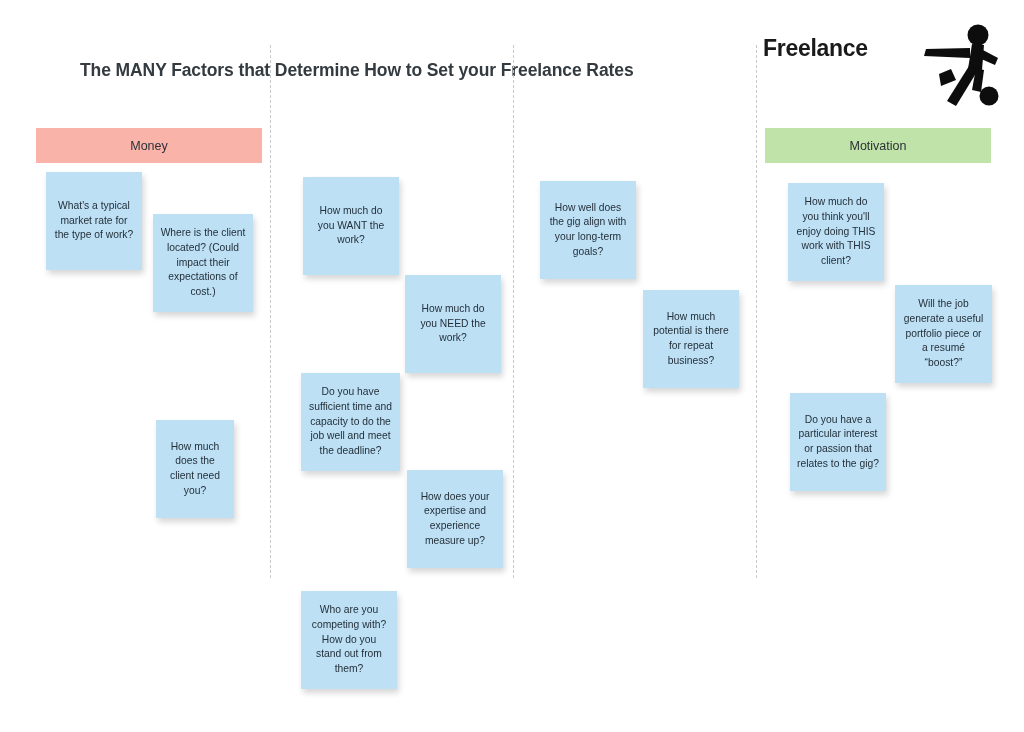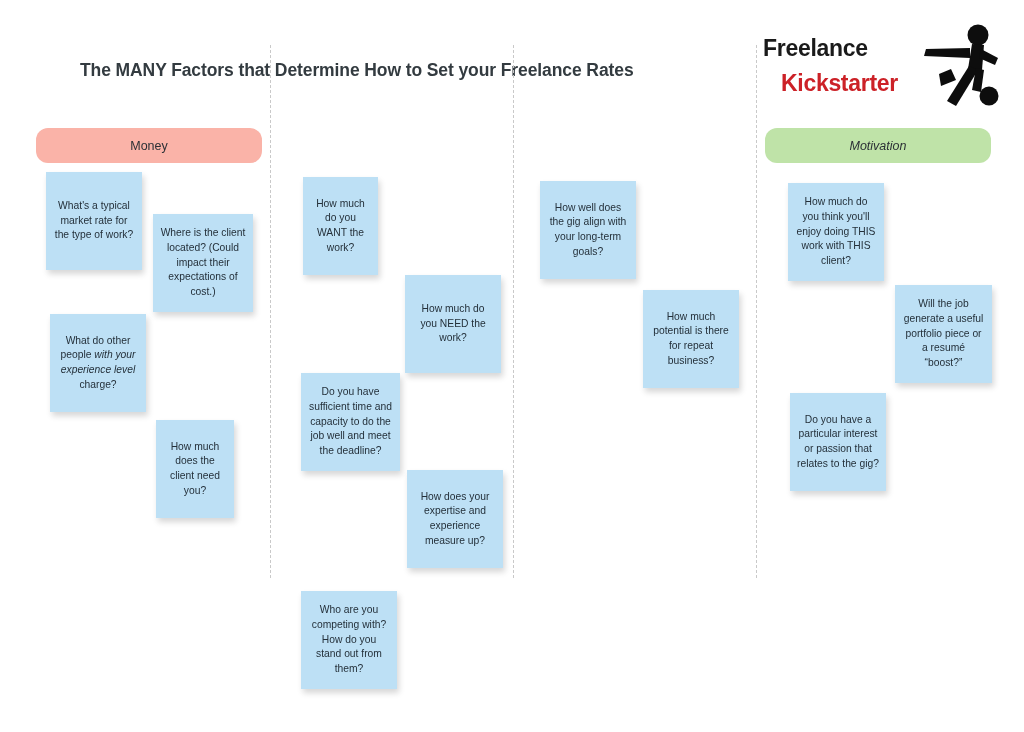--- a/index.html
+++ b/index.html
@@ -72,21 +72,21 @@
     top: 128px;
     width: 226px;
     height: 580px;
   }
   .col-header {
     position: absolute;
     left: 0;
     top: 0;
     width: 226px;
     height: 35px;
-    border-radius: 12px;
+    border-radius: 0;
     display: flex;
     align-items: center;
     justify-content: center;
     font-size: 12.5px;
     color: #2c3136;
   }
   .divider {
     position: absolute;
     top: 45px;
     width: 0;
@@ -114,21 +114,20 @@
 </style>
 </head>
 <body>
 
 <div id="canvas">
 
   <div class="page-title">The MANY Factors that Determine How to Set your Freelance Rates</div>
 
   <div class="logo">
     <div class="logo-word-1">Freelance</div>
-    <div class="logo-word-2">Kickstarter</div>
     <div class="logo-mark">
       <svg viewBox="0 0 90 88" width="90" height="88" aria-hidden="true">
 
         <circle cx="68" cy="13" r="10.5" fill="#0d0d0d"></circle>
 
         <path d="M62 22 L74 23 L72 48 L58 47 Z" fill="#0d0d0d"></path>
 
         <path d="M60 26 L16 27 L14 34 L60 36 Z" fill="#0d0d0d"></path>
 
         <path d="M71 27 L88 36 L85 43 L69 36 Z" fill="#0d0d0d"></path>
@@ -148,29 +147,26 @@
       <div class="column" style="left: 36px;">
         <div class="col-header" style="background: rgb(250, 179, 168);">
           <span>Money</span>
         </div>
         <div class="note" style="left: 10px; top: 44px; width: 96px; height: 98px; background: rgb(189, 224, 245);">
           <span>What's a typical market rate for the type of work?</span>
         </div>
         <div class="note" style="left: 117px; top: 86px; width: 100px; height: 98px; background: rgb(189, 224, 245);">
           <span>Where is the client located? (Could impact their expectations of cost.)</span>
         </div>
-        <div class="note" style="left: 14px; top: 186px; width: 96px; height: 98px; background: rgb(189, 224, 245);">
-          <span>What do other people <i>with your experience level</i> charge?</span>
-        </div>
         <div class="note" style="left: 120px; top: 292px; width: 78px; height: 98px; background: rgb(189, 224, 245);">
           <span>How much does the client need you?</span>
         </div>
       </div>
       <div class="column" style="left: 279px;">
-        <div class="note" style="left: 24px; top: 49px; width: 75px; height: 98px; background: rgb(189, 224, 245);">
+        <div class="note" style="left: 24px; top: 49px; width: 96px; height: 98px; background: rgb(189, 224, 245);">
           <span>How much do you WANT the work?</span>
         </div>
         <div class="note" style="left: 126px; top: 147px; width: 96px; height: 98px; background: rgb(189, 224, 245);">
           <span>How much do you NEED the work?</span>
         </div>
         <div class="note" style="left: 22px; top: 245px; width: 99px; height: 98px; background: rgb(189, 224, 245);">
           <span>Do you have sufficient time and capacity to do the job well and meet the deadline?</span>
         </div>
         <div class="note" style="left: 128px; top: 342px; width: 96px; height: 98px; background: rgb(189, 224, 245);">
           <span>How does your expertise and experience measure up?</span>
@@ -181,21 +177,21 @@
       </div>
       <div class="column" style="left: 522px;">
         <div class="note" style="left: 18px; top: 53px; width: 96px; height: 98px; background: rgb(189, 224, 245);">
           <span>How well does the gig align with your long-term goals?</span>
         </div>
         <div class="note" style="left: 121px; top: 162px; width: 96px; height: 98px; background: rgb(189, 224, 245);">
           <span>How much potential is there for repeat business?</span>
         </div>
       </div>
       <div class="column" style="left: 765px;">
-        <div class="col-header" style="background: rgb(191, 227, 168); font-style: italic;">
+        <div class="col-header" style="background: rgb(191, 227, 168);">
           <span>Motivation</span>
         </div>
         <div class="note" style="left: 23px; top: 55px; width: 96px; height: 98px; background: rgb(189, 224, 245);">
           <span>How much do you think you'll enjoy doing THIS work with THIS client?</span>
         </div>
         <div class="note" style="left: 130px; top: 157px; width: 97px; height: 98px; background: rgb(189, 224, 245);">
           <span>Will the job generate a useful portfolio piece or a resumé “boost?”</span>
         </div>
         <div class="note" style="left: 25px; top: 265px; width: 96px; height: 98px; background: rgb(189, 224, 245);">
           <span>Do you have a particular interest or passion that relates to the gig?</span>

